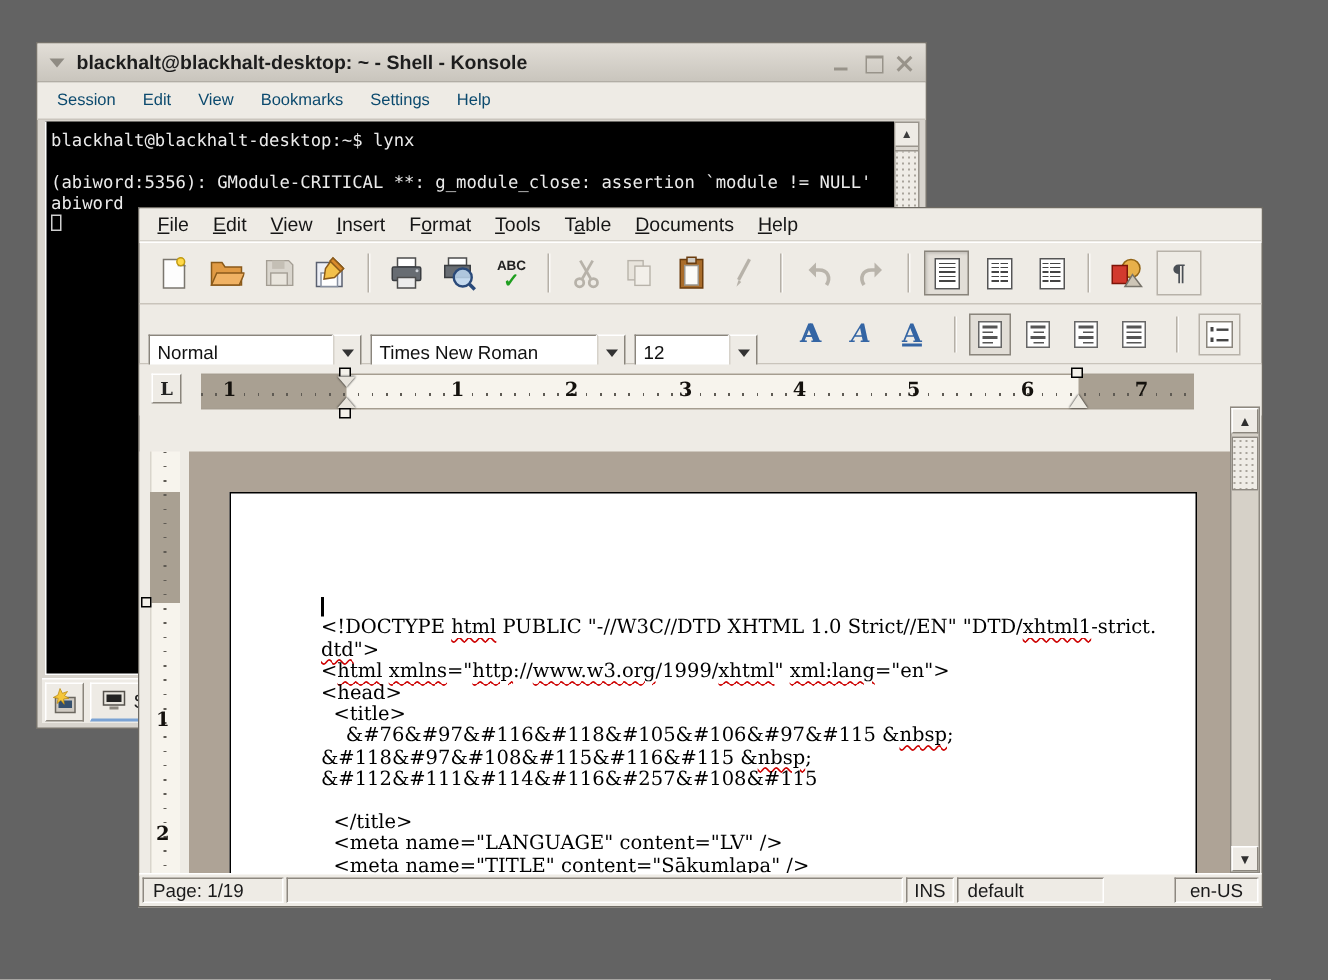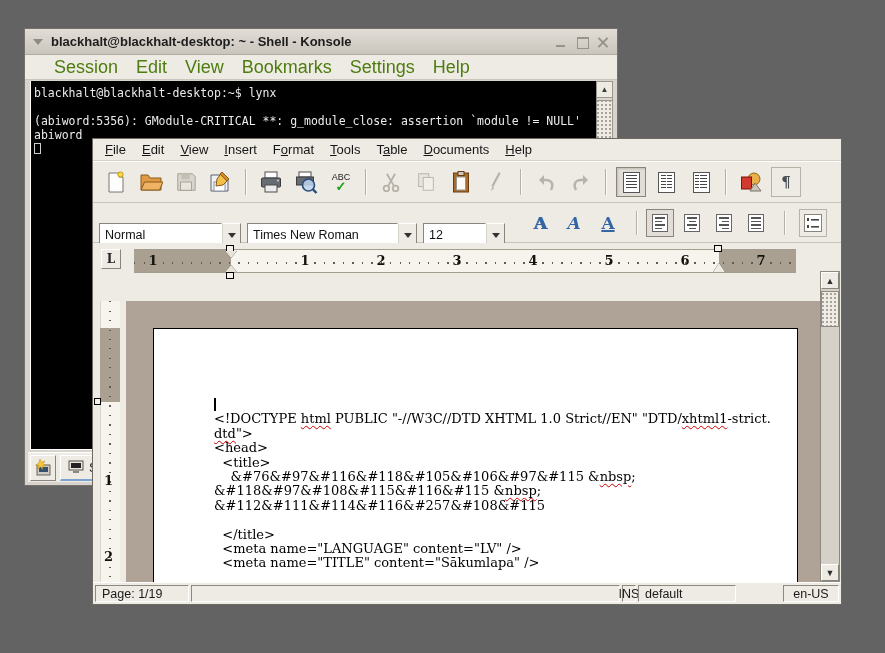--- a/index.html
+++ b/index.html
@@ -13,21 +13,21 @@
     background:linear-gradient(#e2ded7,#c9c5bd);border-bottom:1px solid #b1ada5;}
   .tri-down{width:0;height:0;border-left:5px solid transparent;border-right:5px solid transparent;border-top:6px solid #8f8b83;}
   .k-titlebar .ttl{flex:1;font-weight:bold;font-size:13px;color:#1d1d1d;white-space:nowrap;overflow:hidden;}
   .wctrl{display:flex;align-items:center;gap:9px;}
   .wctrl>span{display:inline-block;position:relative;width:12px;height:12px;}
   .ic-min::after{content:"";position:absolute;left:1px;bottom:1px;width:9px;height:2px;background:currentColor;}
   .ic-max::after{content:"";position:absolute;left:1px;top:1px;width:10px;height:9px;border:1px solid currentColor;border-top-width:2px;}
   .ic-x::before,.ic-x::after{content:"";position:absolute;left:5px;top:0;width:2px;height:13px;background:currentColor;}
   .ic-x::before{transform:rotate(45deg);} .ic-x::after{transform:rotate(-45deg);}
   .k-ctrl{color:#98938a;}
-  .k-menubar{height:25px;display:flex;align-items:center;background:#eeebe5;padding:0 20px;font-size:18px;color:#4d7c0f;border-bottom:1px solid #cac5bd;}
+  .k-menubar{height:25px;display:flex;align-items:center;background:#eeebe5;padding:0 4px;font-size:11px;color:#0c4a6e;border-bottom:1px solid #cac5bd;}
   .k-menubar span{padding:0 9px;cursor:default;}
   .k-term{position:absolute;left:5px;top:52px;width:566px;height:369px;background:#000;
     border-left:1px solid #fff;border-bottom:1px solid #fff;
     font-family:"DejaVu Sans Mono",monospace;font-size:11.5px;line-height:14px;color:#ebebeb;
     padding:5px 3px;white-space:pre;overflow:hidden;}
   .tcursor{display:inline-block;width:7px;height:11px;border:1px solid #cfcfcf;vertical-align:-1px;}
   .k-scroll{position:absolute;right:4px;top:52px;width:17px;height:369px;background:#dbd7d0;border:1px solid #9a958d;}
   .k-scroll .arr{height:16px;display:flex;align-items:center;justify-content:center;font-size:8px;color:#3c3c3c;
     background:#eeebe5;border-bottom:1px solid #9a958d;}
   .k-scroll .thumb{height:52px;background:#efece6;border:1px solid #9a958d;margin:-1px;margin-top:2px;
@@ -48,21 +48,21 @@
   .a-ctrl{color:#fff;}
   .a-menubar{height:22px;display:flex;align-items:center;background:#eeebe5;padding:0 4px;font-size:13px;color:#161616;
     border-bottom:1px solid #d6d2ca;}
   .a-menubar span{padding:0 8px;cursor:default;}
   .a-toolbar1{height:42px;display:flex;align-items:center;gap:5px;padding:0 8px;border-top:1px solid #fff;border-bottom:1px solid #c9c4bb;}
   .tb-btn{width:30px;height:30px;display:flex;align-items:center;justify-content:center;flex:0 0 auto;}
   .tb-btn.pressed{border:1px solid #8a857c;background:#e2ded7;box-shadow:inset 1px 1px 2px rgba(0,0,0,.15);}
   .tb-btn.boxed{border:1px solid #b7b2a9;}
   .tb-sep{width:2px;height:26px;border-left:1px solid #b5b0a7;border-right:1px solid #fbfaf8;margin:0 4px;flex:0 0 auto;}
   .spell{display:flex;flex-direction:column;align-items:center;line-height:9px;}
-  .spell .abc{font-size:9px;font-weight:normal;color:#222;letter-spacing:0;}
+  .spell .abc{font-size:9px;font-weight:bold;color:#222;letter-spacing:0;}
   .spell .chk{color:#1f9e1f;font-size:13px;font-weight:bold;}
   .pgicon{width:17px;height:21px;background:#fff;border:1px solid #555;position:relative;}
   .pgicon i{position:absolute;top:2px;bottom:2px;background:repeating-linear-gradient(#444 0 1px,transparent 1px 3px);}
   .pilcrow{font-family:"DejaVu Serif",serif;font-size:15px;font-weight:bold;color:#4a4f55;}
 
   .a-toolbar2{height:40px;position:relative;border-bottom:1px solid #c9c4bb;}
   .combo{position:absolute;top:20px;height:24px;display:flex;}
   .combo .field{flex:1;background:#fff;border:1px solid;border-color:#8a857c #fff #fff #8a857c;
     font-size:12.5px;color:#111;display:flex;align-items:center;padding:0 5px;white-space:nowrap;overflow:hidden;}
   .combo .btn{width:19px;background:#eeebe5;border:1px solid;border-color:#fff #8a857c #8a857c #d6d2ca;
@@ -408,20 +408,21 @@
       <div class="vmark"></div>
     <span class="num" style="top: 172px;">1</span>
         <span class="num" style="top: 248px;">2</span>
       </div>
     <div class="docarea">
       <div class="page">
         <div class="doc-text">
             <div class="dline"><span class="caret"></span><span></span></div>
             <div class="dline"><span>&lt;!DOCTYPE </span><span class="misspell">html</span><span> PUBLIC "-//W3C//DTD XHTML 1.0 Strict//EN" "DTD/</span><span class="misspell">xhtml1</span><span>-strict.</span></div>
             <div class="dline"><span class="misspell">dtd</span><span>"&gt;</span></div>
+            <div class="dline"><span>&lt;</span><span class="misspell">html</span><span> </span><span class="misspell">xmlns</span><span>="</span><span class="misspell">http</span><span>://</span><span class="misspell">www.w3.org</span><span>/1999/</span><span class="misspell">xhtml</span><span>" </span><span class="misspell">xml:lang</span><span>="en"&gt;</span></div>
             <div class="dline"><span>&lt;head&gt;</span></div>
             <div class="dline"><span>  &lt;title&gt;</span></div>
             <div class="dline"><span>    &amp;#76&amp;#97&amp;#116&amp;#118&amp;#105&amp;#106&amp;#97&amp;#115 &amp;</span><span class="misspell">nbsp</span><span>;</span></div>
             <div class="dline"><span>&amp;#118&amp;#97&amp;#108&amp;#115&amp;#116&amp;#115 &amp;</span><span class="misspell">nbsp</span><span>;</span></div>
             <div class="dline"><span>&amp;#112&amp;#111&amp;#114&amp;#116&amp;#257&amp;#108&amp;#115</span></div>
             <div class="dline"><span></span></div>
             <div class="dline"><span>  &lt;/title&gt;</span></div>
             <div class="dline"><span>  &lt;meta name="LANGUAGE" content="LV" /&gt;</span></div>
             <div class="dline"><span>  &lt;meta name="TITLE" content="Sākumlapa" /&gt;</span></div>
           </div>
@@ -432,21 +433,21 @@
     <div class="arr">▲</div>
     <div class="thumb"></div>
     <div class="arr down">▼</div>
   </div>
 
   <div class="a-status">
     <div class="panel" style="width:94px;">
       <span>Page: 1/19</span>
     </div>
     <div class="panel grow"></div>
-    <div class="panel" style="width:14px;justify-content:center;text-align:right;">
+    <div class="panel" style="width:32px;justify-content:center;text-align:right;">
       <span>INS</span>
     </div>
     <div class="panel" style="width:98px;">
       <span>default</span>
     </div>
     <div class="panel" style="width:56px;justify-content:center;margin-left:45px;">
       <span>en-US</span>
     </div>
   </div>
 </div>

